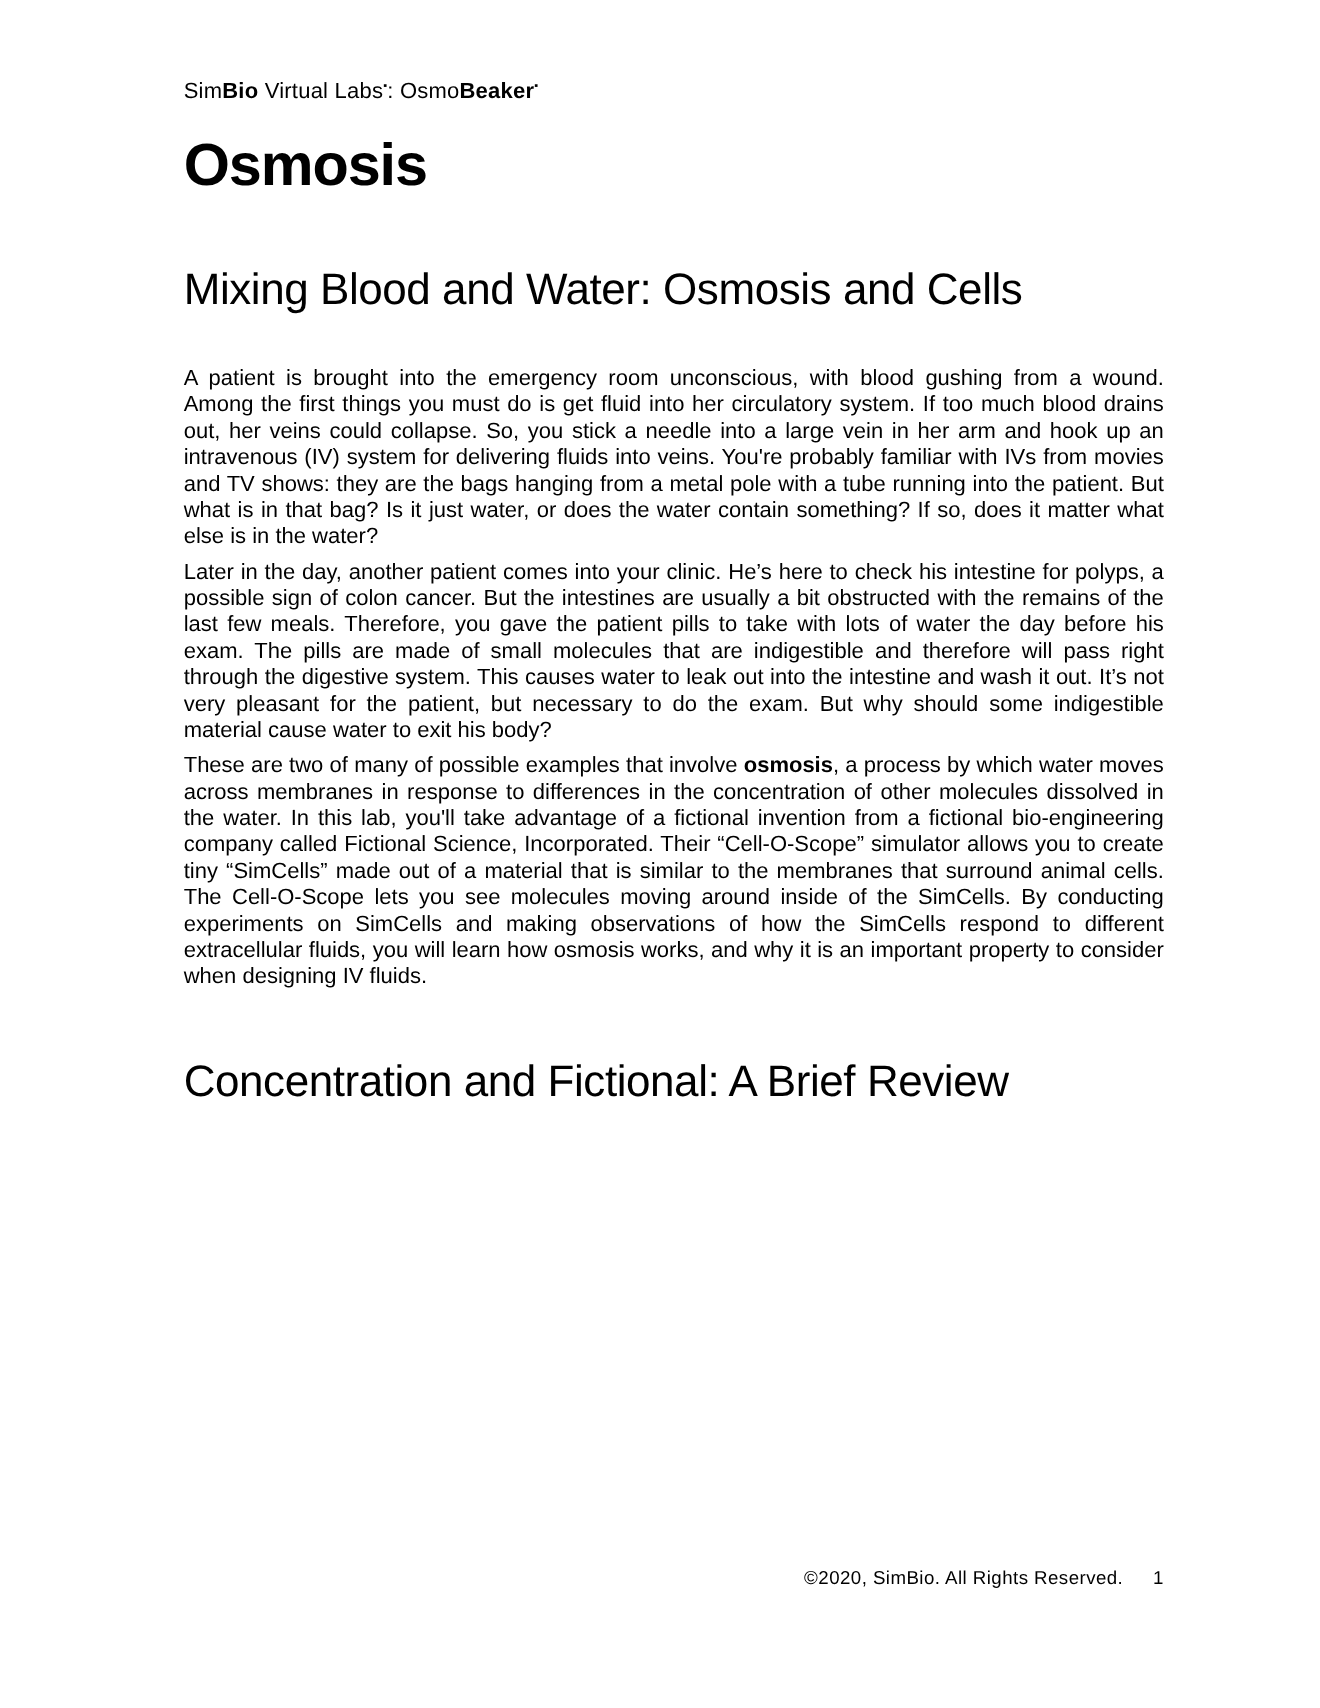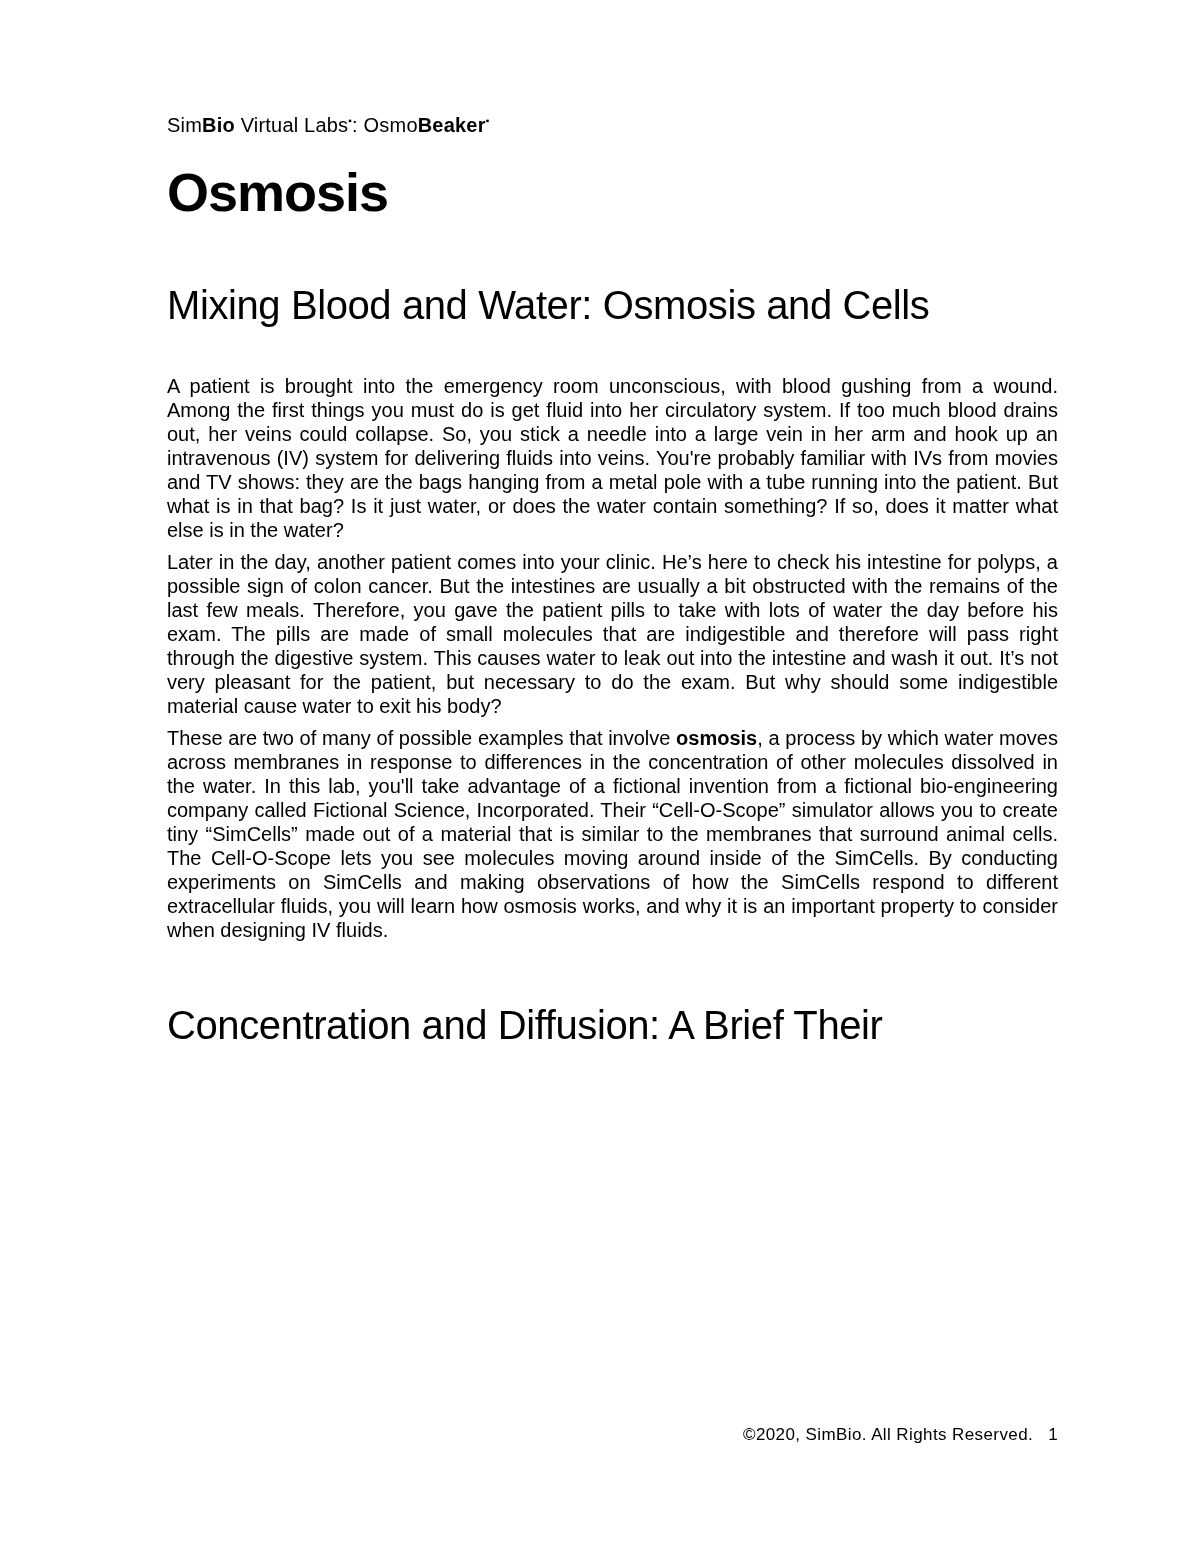--- a/index.html
+++ b/index.html
@@ -13,21 +13,21 @@
     position: relative;
     font-family: "Liberation Sans", sans-serif;
     color: #000000;
     overflow: hidden;
   }
   .content {
     position: absolute;
     left: 167px;
     top: 0;
     width: 891px;
-    padding-top: 112px;
+    padding-top: 70px;
   }
   .brand {
     font-size: 20px;
     line-height: 26px;
     font-weight: 500;
     letter-spacing: 0.2px;
   }
   .brand .bold-seg {
     font-weight: 700;
   }
@@ -61,21 +61,21 @@
     font-weight: 700;
   }
   .page-footer {
     position: absolute;
     top: 1424px;
     right: 142px;
     font-size: 17px;
     line-height: 22px;
     display: flex;
     align-items: flex-end;
-    gap: 15px;
+    gap: 27px;
     letter-spacing: 0.4px;
   }
 </style>
 </head>
 <body>
 
 <div class="content">
 
   <div class="brand"><span>Sim</span><span class="bold-seg">Bio</span><span> Virtual Labs</span><sup class="tm">▪</sup><span>: </span><span>Osmo</span><span class="bold-seg">Beaker</span><sup class="tm">▪</sup></div>
 
@@ -85,21 +85,21 @@
     <h2 class="section-heading">Mixing Blood and Water: Osmosis and Cells</h2>
 
     <p class="body-para">A patient is brought into the emergency room unconscious, with blood gushing from a wound. Among the first things you must do is get fluid into her circulatory system. If too much blood drains out, her veins could collapse. So, you stick a needle into a large vein in her arm and hook up an intravenous (IV) system for delivering fluids into veins. You're probably familiar with IVs from movies and TV shows: they are the bags hanging from a metal pole with a tube running into the patient. But what is in that bag? Is it just water, or does the water contain something? If so, does it matter what else is in the water?</p>
 
     <p class="body-para">Later in the day, another patient comes into your clinic. He’s here to check his intestine for polyps, a possible sign of colon cancer. But the intestines are usually a bit obstructed with the remains of the last few meals. Therefore, you gave the patient pills to take with lots of water the day before his exam. The pills are made of small molecules that are indigestible and therefore will pass right through the digestive system. This causes water to leak out into the intestine and wash it out. It’s not very pleasant for the patient, but necessary to do the exam. But why should some indigestible material cause water to exit his body?</p>
 
     <p class="body-para"><span>These are two of many of possible examples that involve </span><span class="bold-term">osmosis</span><span>, a process by which water moves across membranes in response to differences in the concentration of other molecules dissolved in the water. In this lab, you'll take advantage of a fictional invention from a fictional bio-engineering company called Fictional Science, Incorporated. Their “Cell-O-Scope” simulator allows you to create tiny “SimCells” made out of a material that is similar to the membranes that surround animal cells. The Cell-O-Scope lets you see molecules moving around inside of the SimCells. By conducting experiments on SimCells and making observations of how the SimCells respond to different extracellular fluids, you will learn how osmosis works, and why it is an important property to consider when designing IV fluids.</span></p>
   </section>
 
   <section>
-    <h2 class="section-heading">Concentration and Diffusion: A Brief Their</h2>
+    <h2 class="section-heading">Concentration and Fictional: A Brief Review</h2>
 
   </section>
 
 </div>
 
 <div class="page-footer">
   <span>©2020, SimBio. All Rights Reserved.</span>
   <span>1</span>
 </div>
 

